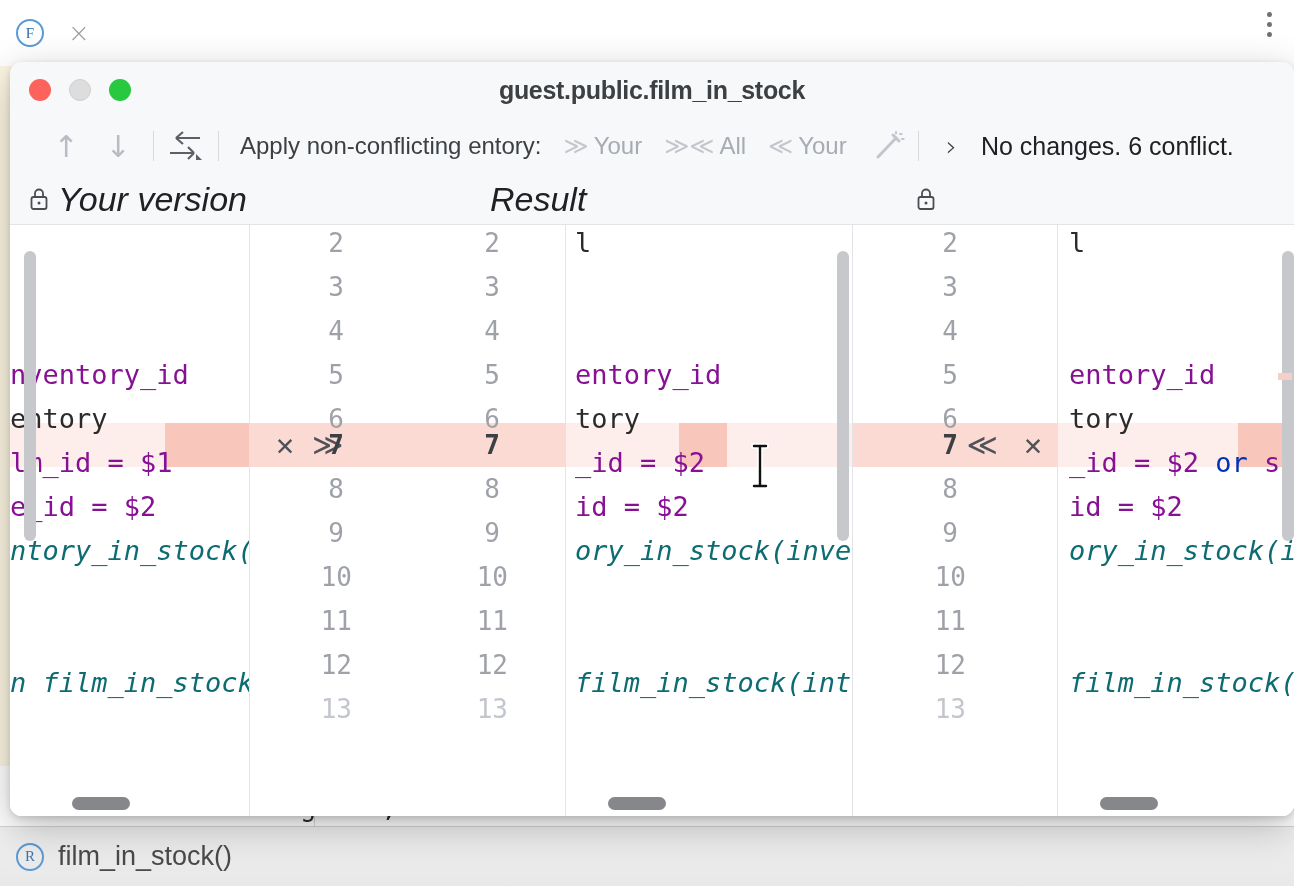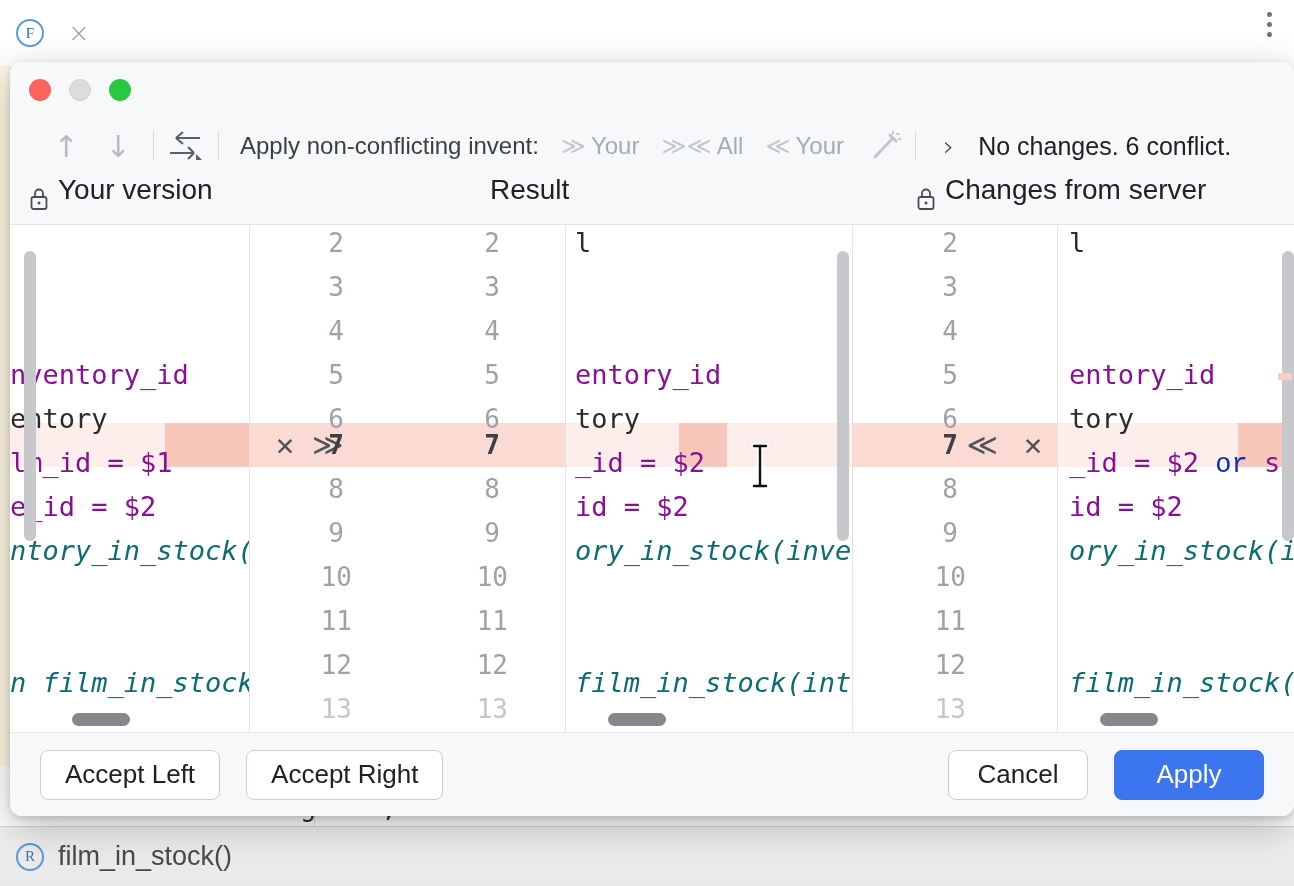--- a/index.html
+++ b/index.html
@@ -144,22 +144,22 @@
     font-size: 25px; color: #202124; margin-left: 24px; white-space: nowrap;
   }
 
   
   .pane-headers {
     height: 50px; flex: 0 0 50px;
     position: relative; background: #f7f8fa;
   }
   .pane-hd {
     position: absolute; top: 0; height: 50px;
-    display: flex; gap: 8px;
-    font-size: 28px; color: #202124; white-space: nowrap;
+    display: flex; align-items: center; gap: 8px;
+    font-size: 34px; color: #202124; white-space: nowrap; font-style: italic;
   }
   .lock-ico { display: inline-flex; align-items: center; }
 
   
   .diff-body {
     flex: 1 1 auto; position: relative; background: #ffffff;
     border-top: 1px solid #e3e4e8;
     overflow: hidden;
   }
   .pane {
@@ -197,21 +197,21 @@
   }
   .conflict-band-soft {
     position: absolute; left: 0; right: 0; height: 44px;
     background: #fdeeeb;
   }
   .conflict-word {
     position: absolute; height: 44px; background: #f9c6bc;
   }
 
   
-  .kw   { color: #0033b3; font-family: Liberation Mono, monospace; }
+  .kw   { color: #0033b3; }
   .fn   { color: #0d6b72; font-style: italic; }
   .id   { color: #871094; }
   .plain{ color: #2b2b2b; }
 
   
   .vscroll {
     position: absolute; width: 12px; border-radius: 6px;
     background: #c6c8cc;
   }
   .hscroll {
@@ -284,35 +284,36 @@
 </div>
 
 <div id="diff-dialog">
 
   <div class="dlg-titlebar">
     <div class="traffic">
       <span class="t-red"></span>
       <span class="t-yellow"></span>
       <span class="t-green"></span>
     </div>
+    <div class="dlg-title">guest.public.film_in_stock</div>
   </div>
 
   <div class="dlg-toolbar">
     <span class="tb-arrow">↑</span>
     <span class="tb-arrow">↓</span>
     <span class="tb-sep"></span>
     <span class="tb-icon-swap">
       <svg width="40" height="34" viewBox="0 0 40 34">
         <path d="M6 9 H30 M30 9 L23 3 M30 9 L23 15" fill="none" stroke="#5c6066" stroke-width="2.2" transform="translate(2,0) scale(-1,1) translate(-38,0)"></path>
         <path d="M4 24 H28 M28 24 L22 18 M28 24 L22 30" fill="none" stroke="#5c6066" stroke-width="2.2"></path>
         <path d="M30 25 L36 31 L30 31 Z" fill="#5c6066"></path>
       </svg>
     </span>
     <span class="tb-sep"></span>
-    <span class="tb-label">Apply non-conflicting invent:</span>
+    <span class="tb-label">Apply non-conflicting entory:</span>
 
     <span class="tb-act">
       <span class="chev">≫</span>
       <span>Your</span>
     </span>
     <span class="tb-act">
       <span class="chev">≫≪</span>
       <span>All</span>
     </span>
     <span class="tb-act">
@@ -347,21 +348,20 @@
       <span>Result</span>
     </div>
     <div class="pane-hd" style="left:905px;">
       <span class="lock-ico">
         <svg width="22" height="26" viewBox="0 0 22 26">
           <rect x="3.5" y="11" width="15" height="12" rx="2" fill="none" stroke="#4a4d52" stroke-width="1.8"></rect>
           <path d="M7 11 V7.5 a4 4 0 0 1 8 0 V11" fill="none" stroke="#4a4d52" stroke-width="1.8"></path>
           <circle cx="11" cy="17" r="1.5" fill="#4a4d52"></circle>
         </svg>
       </span>
-      <span>Changes from server</span>
     </div>
   </div>
 
   <div class="diff-body">
 
     <div style="position:absolute;left:818px;top:-2px;width:42px;height:7px;background:#eeb038;"></div>
 
     <div class="pane pane-left">
       <div class="conflict-band-soft" style="top:198px;"></div>
       <div class="conflict-word" style="top:198px; left:155px; width:85px;"></div>
@@ -522,20 +522,13 @@
     </div>
 
     <div class="mouse-ibeam" style="left:740px; top:218px;">
       <svg width="22" height="46" viewBox="0 0 22 46">
         <path d="M4 3 H16 M10 3 V43 M4 43 H16" stroke="#ffffff" stroke-width="6" fill="none" stroke-linecap="round"></path>
         <path d="M4 3 H16 M10 3 V43 M4 43 H16" stroke="#111111" stroke-width="2.4" fill="none" stroke-linecap="round"></path>
       </svg>
     </div>
   </div>
 
-  <div class="dlg-footer">
-    <button class="btn">Accept Left</button>
-    <button class="btn">Accept Right</button>
-    <div class="footer-spacer"></div>
-    <button class="btn">Cancel</button>
-    <button class="btn btn-primary">Apply</button>
-  </div>
 </div>
 
 </body></html>

